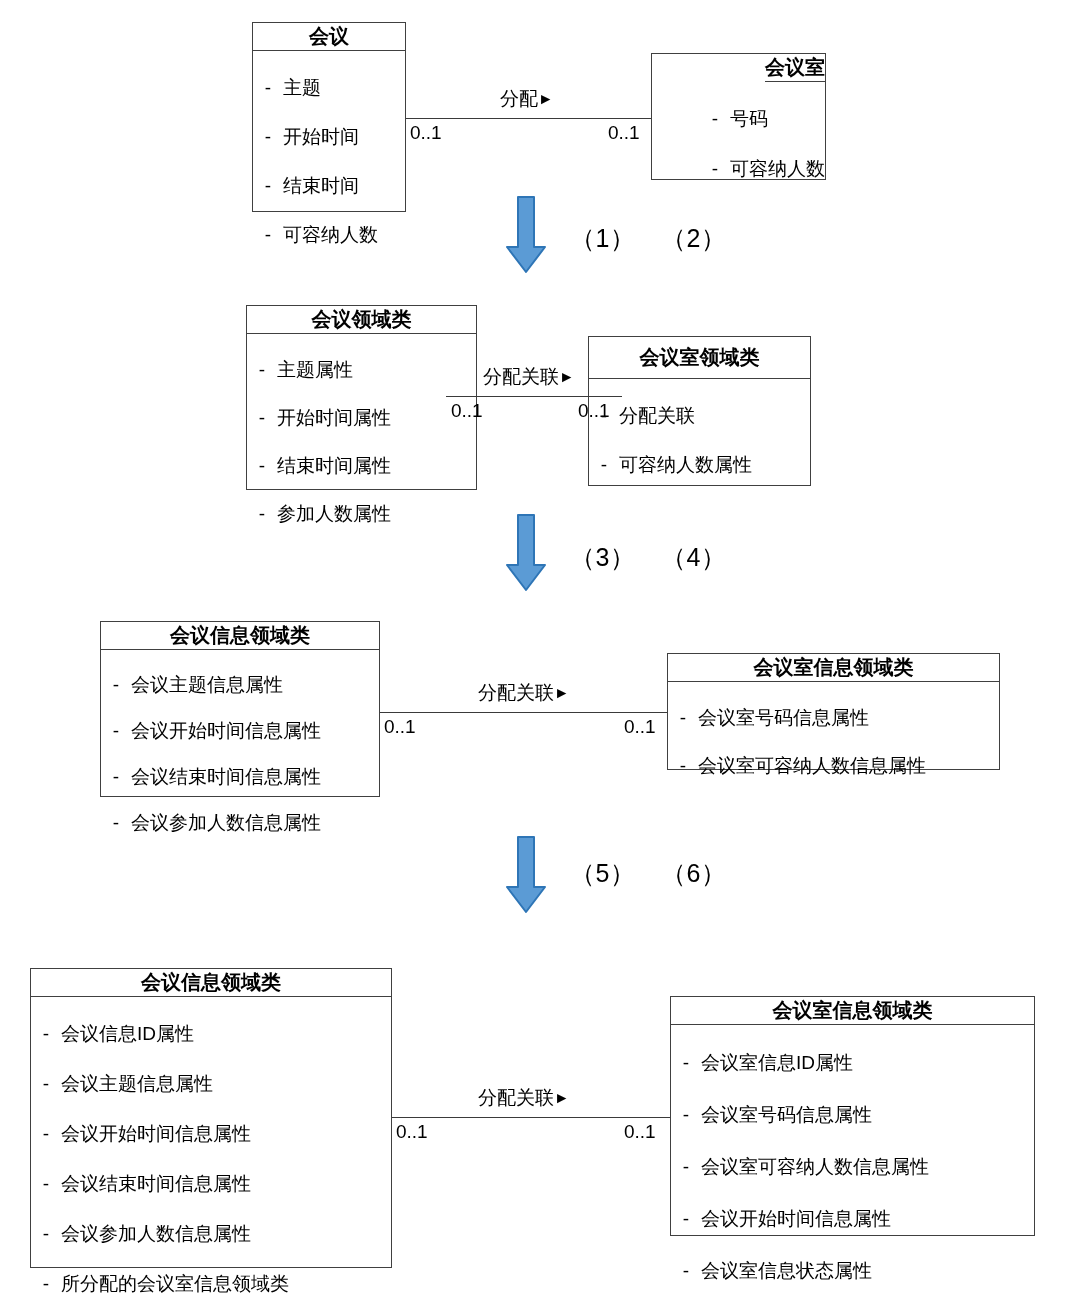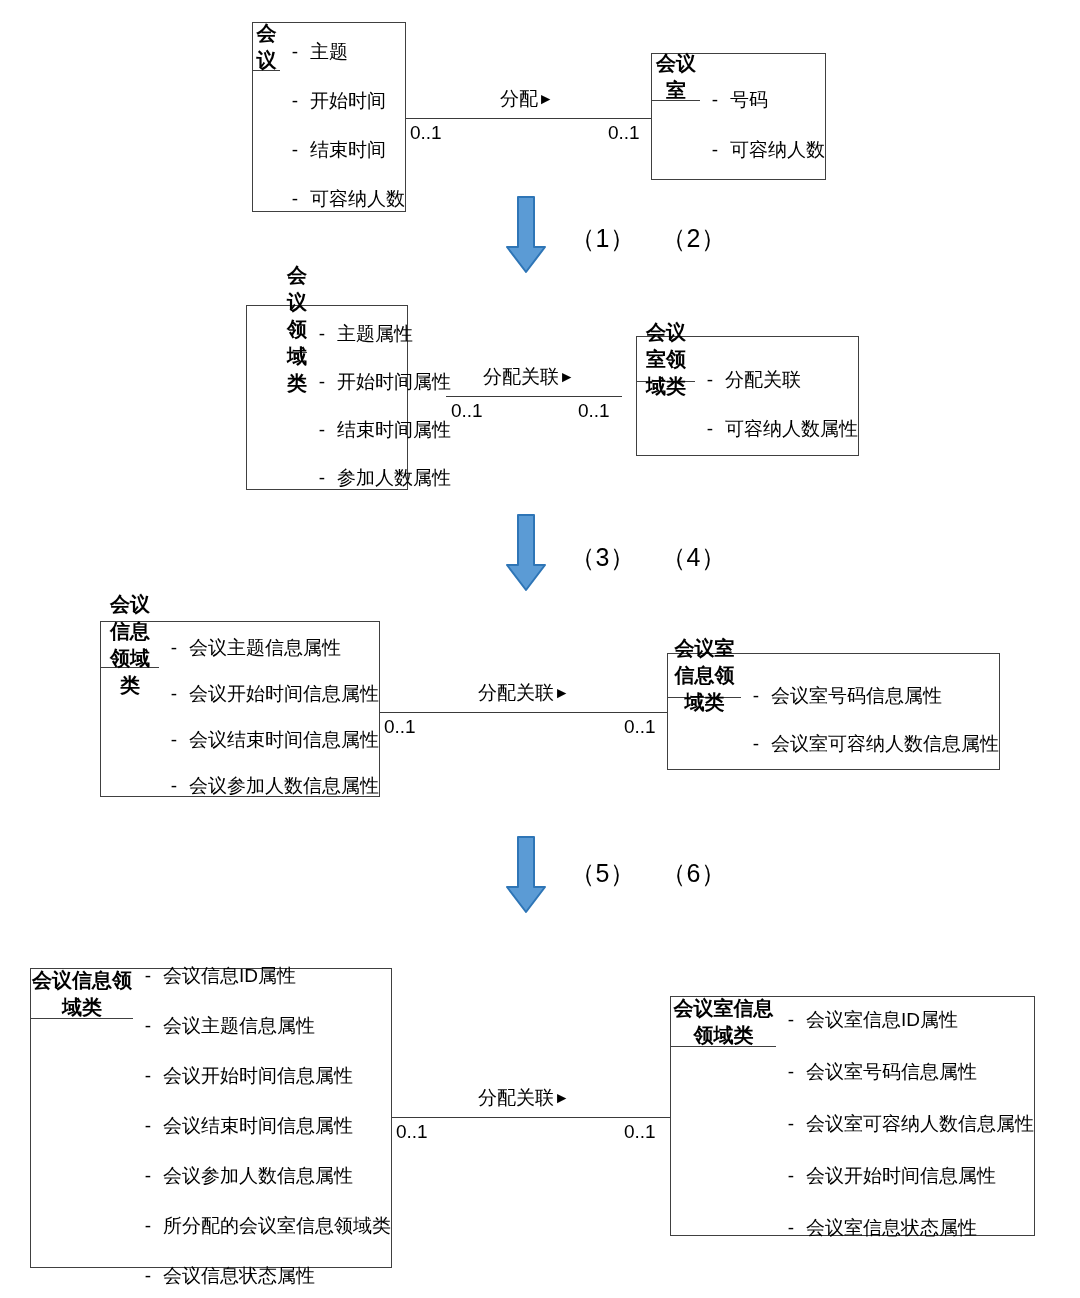--- a/index.html
+++ b/index.html
@@ -20,21 +20,21 @@
     overflow: hidden;
   }
 
   
   .uml-class {
     position: absolute;
     box-sizing: border-box;
     border: 1.6px solid #404040;
     background: #ffffff;
     display: flex;
-    flex-direction: row;
+    flex-direction: column;
   }
   .uml-class-name {
     text-align: center;
     font-weight: bold;
     border-bottom: 1.6px solid #404040;
     color: #000000;
     display: flex;
     align-items: center;
     justify-content: center;
     box-sizing: border-box;
@@ -119,21 +119,21 @@
         <span class="uml-attr-vis">-</span>
         <span class="uml-attr-name">结束时间</span>
       </div>
       <div class="uml-attr">
         <span class="uml-attr-vis">-</span>
         <span class="uml-attr-name">可容纳人数</span>
       </div>
     </div>
   </div>
 
-  <div class="uml-class" style="left:651px; top:53px; width:175px; height:127px; font-size:19px;">
+  <div class="uml-class" style="left:651px; top:53px; width:175px; height:127px; font-size:19px;align-items:flex-end;">
     <div class="uml-class-name" style="height:47px; font-size:20px;">会议室</div>
     <div class="uml-attrs" style="line-height:34px;">
       <div class="uml-attr">
         <span class="uml-attr-vis">-</span>
         <span class="uml-attr-name">号码</span>
       </div>
       <div class="uml-attr">
         <span class="uml-attr-vis">-</span>
         <span class="uml-attr-name">可容纳人数</span>
       </div>
@@ -148,21 +148,21 @@
   <div class="assoc-mult" style="left:608px; top:122px; font-size:19px;">0..1</div>
 
   <div class="step-arrow" style="left:505px; top:195px; width:42px; height:80px;">
     <svg width="42" height="80" viewBox="0 0 42 80">
       <polygon points="13,2 29,2 29,52 40,52 21,77 2,52 13,52" fill="#5B9BD5" stroke="#2E75B6" stroke-width="2" stroke-linejoin="round"></polygon>
     </svg>
   </div>
   <div class="step-label" style="left:570px; top:222px; font-size:25px;">（1）</div>
   <div class="step-label" style="left:661px; top:222px; font-size:25px;">（2）</div>
 
-  <div class="uml-class" style="left:246px; top:305px; width:162px; height:185px; font-size:19px;padding-left:40px;">
+  <div class="uml-class" style="left:246px; top:305px; width:231px; height:185px; font-size:19px;">
     <div class="uml-class-name" style="height:47px; font-size:20px;">会议领域类</div>
     <div class="uml-attrs" style="line-height:32px;">
       <div class="uml-attr">
         <span class="uml-attr-vis">-</span>
         <span class="uml-attr-name">主题属性</span>
       </div>
       <div class="uml-attr">
         <span class="uml-attr-vis">-</span>
         <span class="uml-attr-name">开始时间属性</span>
       </div>
@@ -170,21 +170,21 @@
         <span class="uml-attr-vis">-</span>
         <span class="uml-attr-name">结束时间属性</span>
       </div>
       <div class="uml-attr">
         <span class="uml-attr-vis">-</span>
         <span class="uml-attr-name">参加人数属性</span>
       </div>
     </div>
   </div>
 
-  <div class="uml-class" style="left:636px; top:336px; width:223px; height:120px; font-size:19px;">
+  <div class="uml-class" style="left:588px; top:336px; width:223px; height:150px; font-size:19px;">
     <div class="uml-class-name" style="height:45px; font-size:20px;">会议室领域类</div>
     <div class="uml-attrs" style="line-height:33px;">
       <div class="uml-attr">
         <span class="uml-attr-vis">-</span>
         <span class="uml-attr-name">分配关联</span>
       </div>
       <div class="uml-attr">
         <span class="uml-attr-vis">-</span>
         <span class="uml-attr-name">可容纳人数属性</span>
       </div>

